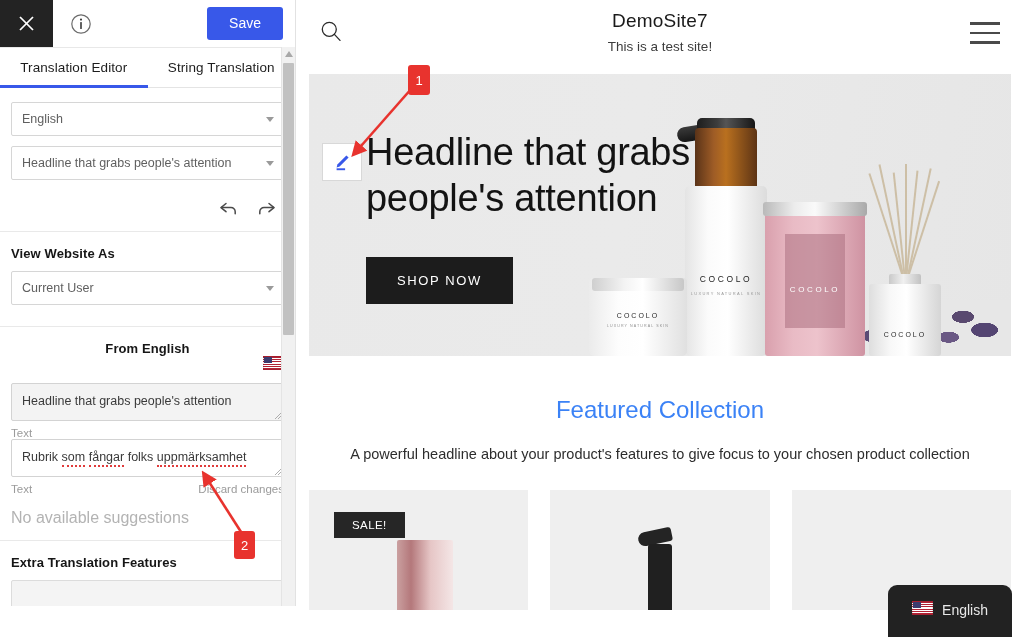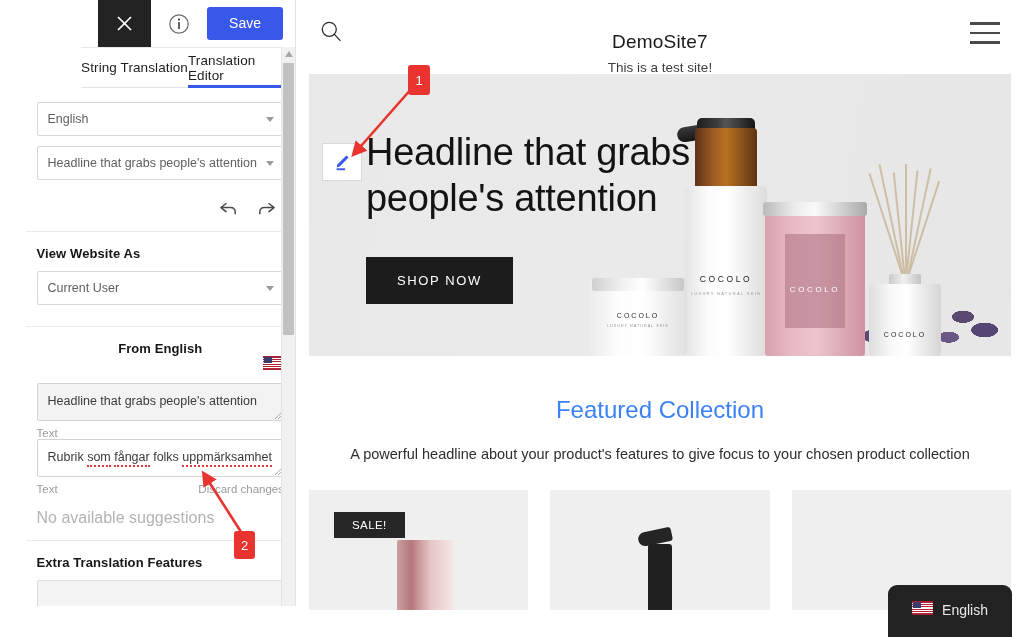--- a/index.html
+++ b/index.html
@@ -8,21 +8,20 @@
     font-family: "Liberation Sans", sans-serif;
     background: #ffffff; overflow: hidden;
   }
   #app { position: relative; width: 1024px; height: 637px; display: flex; }
 
   
   .sidebar {
     width: 296px; height: 606px; position: relative;
     background: #fff; display: flex; flex-direction: column;
     border-right: 1px solid #e2e2e2;
-    align-items: flex-end;
   }
   .sb-topbar {
     height: 47px; display: flex; align-items: stretch;
     background: #fff; position: relative; flex: 0 0 auto;
   }
   .close-btn {
     width: 53px; height: 47px; background: #232323;
     display: flex; align-items: center; justify-content: center;
     cursor: pointer;
   }
@@ -146,21 +145,20 @@
   .site { flex: 1 1 auto; height: 637px; position: relative; background: #fff; overflow: hidden; }
 
   .site-header {
     height: 74px; display: flex; align-items: flex-start; position: relative;
     padding: 0 24px; background: #fff;
   }
   .search-ico { margin-top: 20px; cursor: pointer; }
   .site-title-wrap {
     position: absolute; left: 0; right: 0; top: 10px; text-align: center;
     pointer-events: none;
-    margin-top: 21px;
   }
   .site-title { font-size: 19px; color: #1a1a1a; letter-spacing: .2px; }
   .site-sub { font-size: 13.5px; color: #3c3c3c; margin-top: 7px; }
   .burger { margin-left: auto; margin-top: 22px; cursor: pointer; }
   .burger span {
     display: block; width: 30px; height: 2.5px; background: #4a4a4a; margin-bottom: 7px;
   }
   .burger span:last-child { margin-bottom: 0; }
 
   .hero {
@@ -324,22 +322,22 @@
           <rect x="10.2" y="9" width="1.6" height="7" rx=".6" fill="#3a3a3a"></rect>
         </svg>
       </div>
       <div class="topbar-spacer"></div>
       <div class="save-wrap">
         <button class="save-btn">Save</button>
       </div>
     </div>
 
     <div class="tabs">
+      <div class="tab active">Translation Editor</div>
       <div class="tab">String Translation</div>
-      <div class="tab active">Translation Editor</div>
     </div>
 
     <div class="sb-scroll">
 
       <div class="sec">
         <div class="sel">
           <span>English</span>
           <i class="caret"></i>
         </div>
         <div class="sel">

